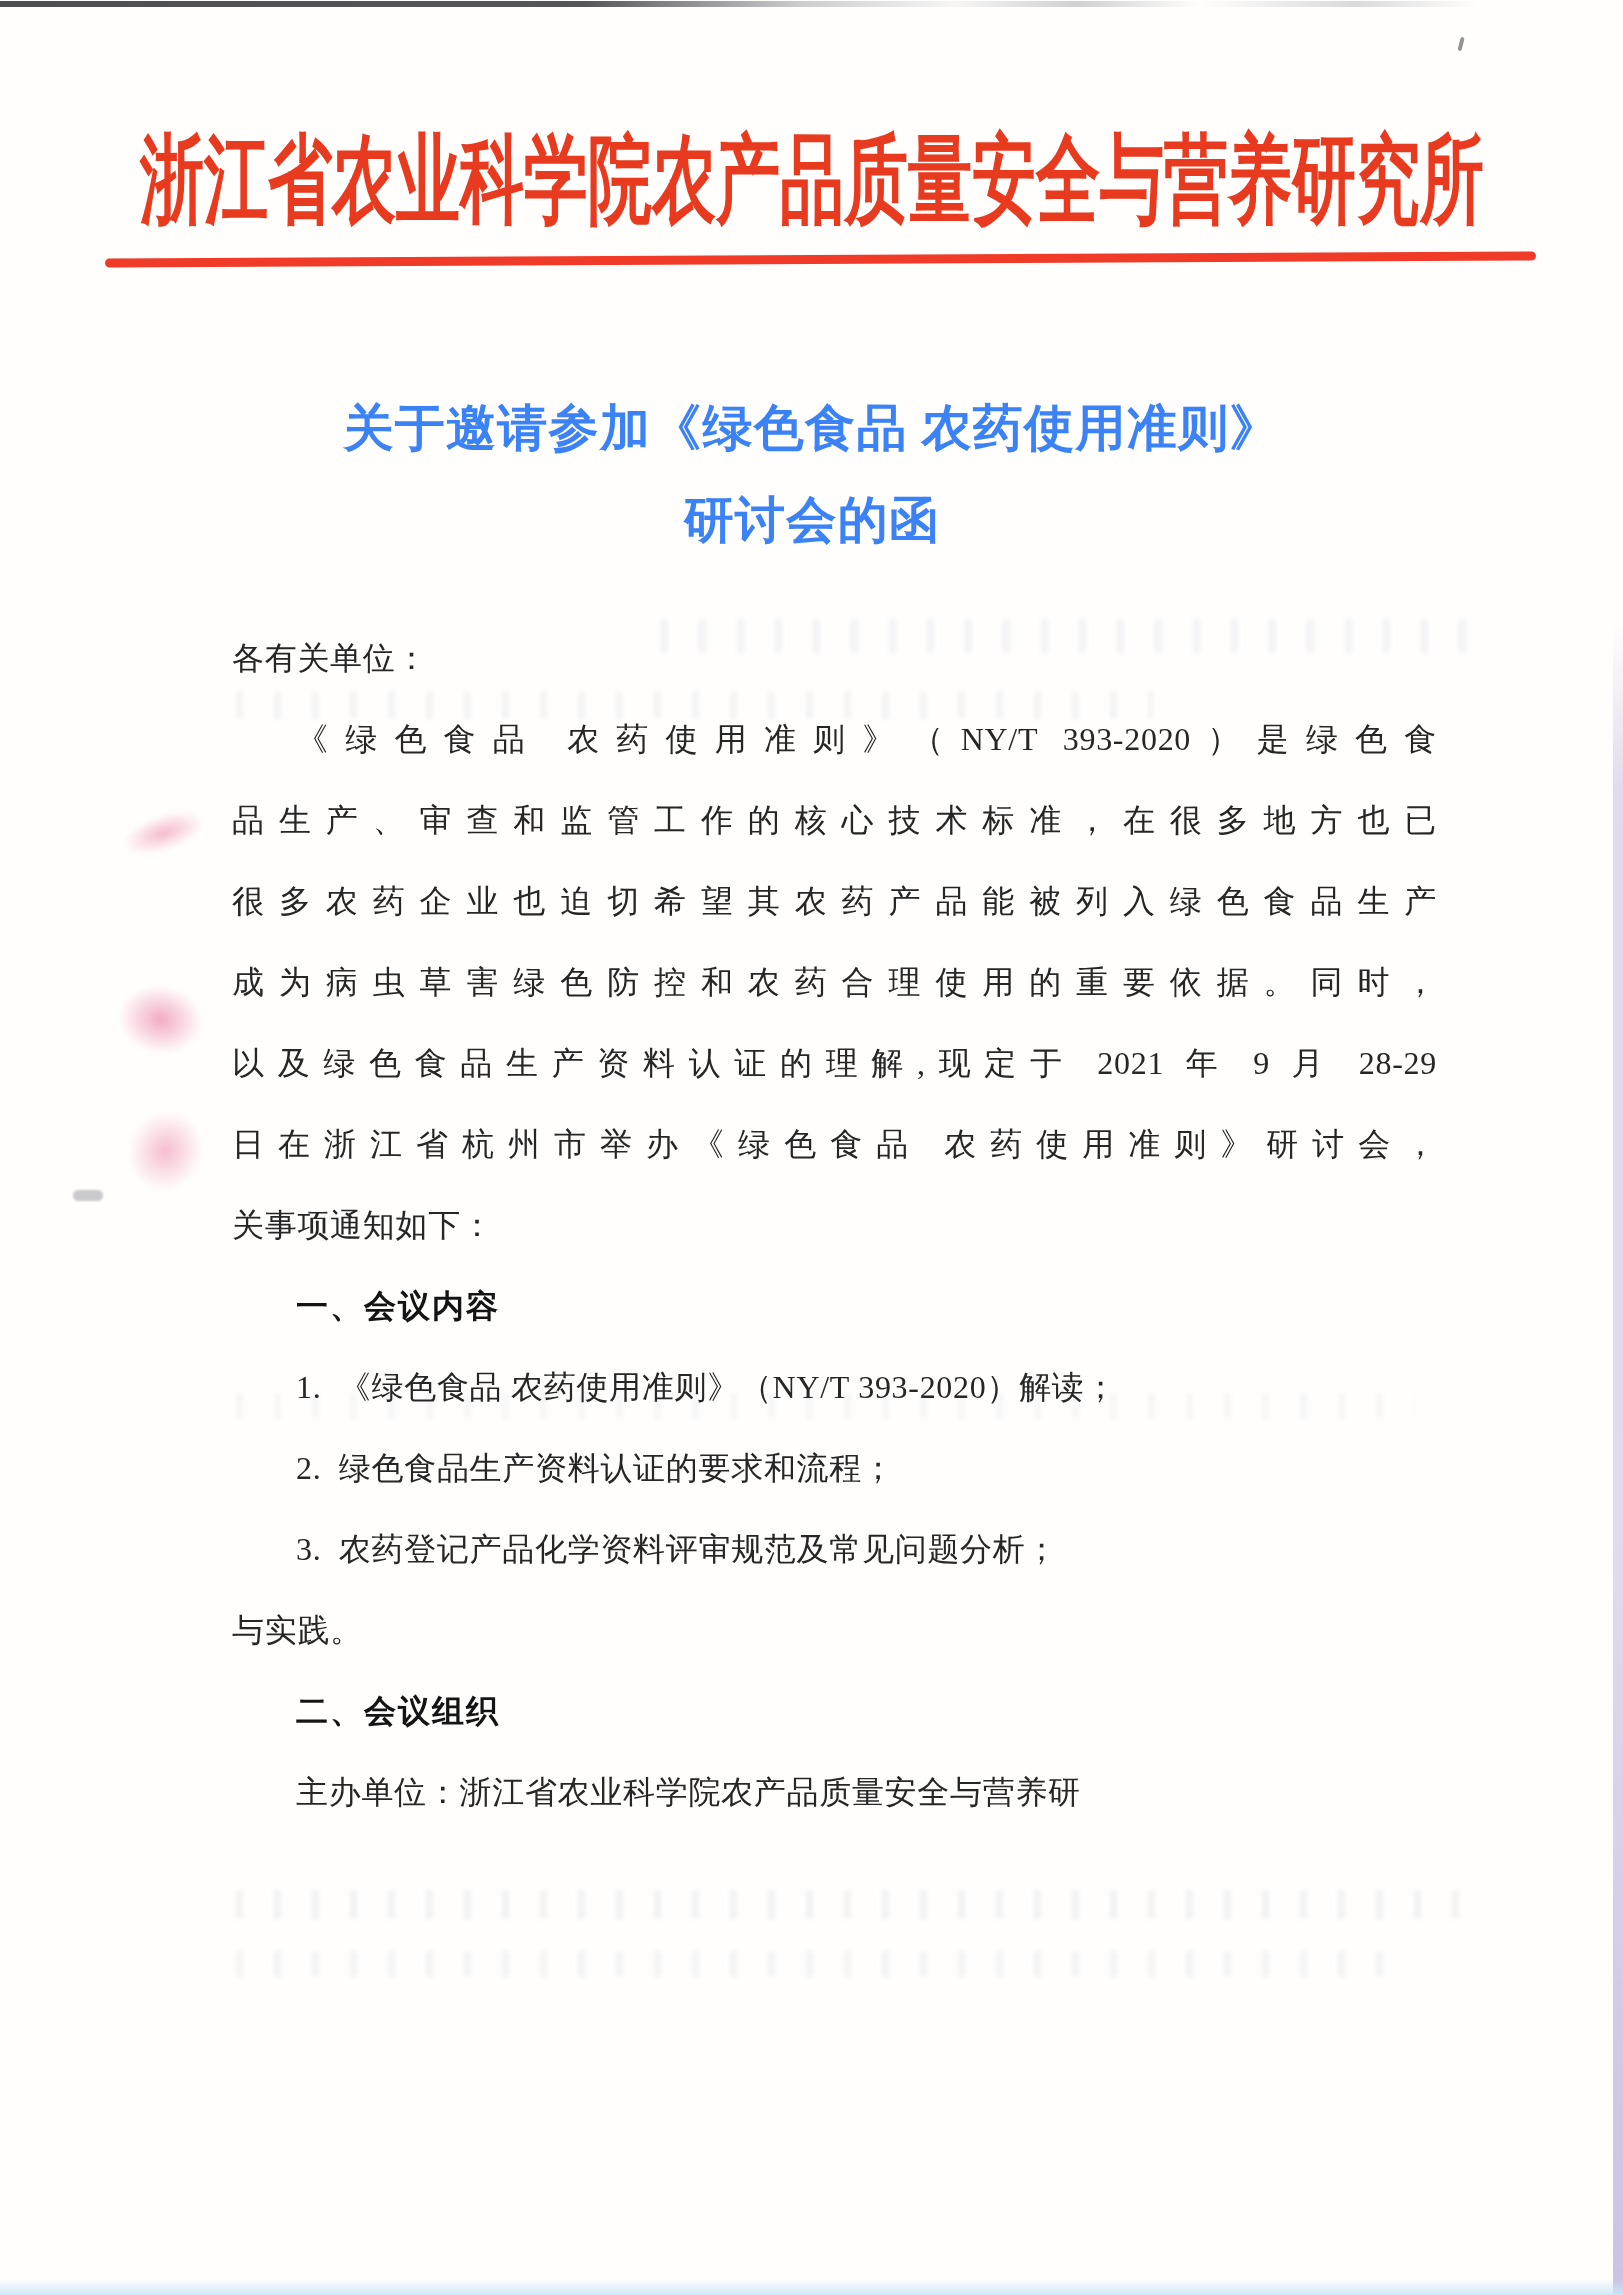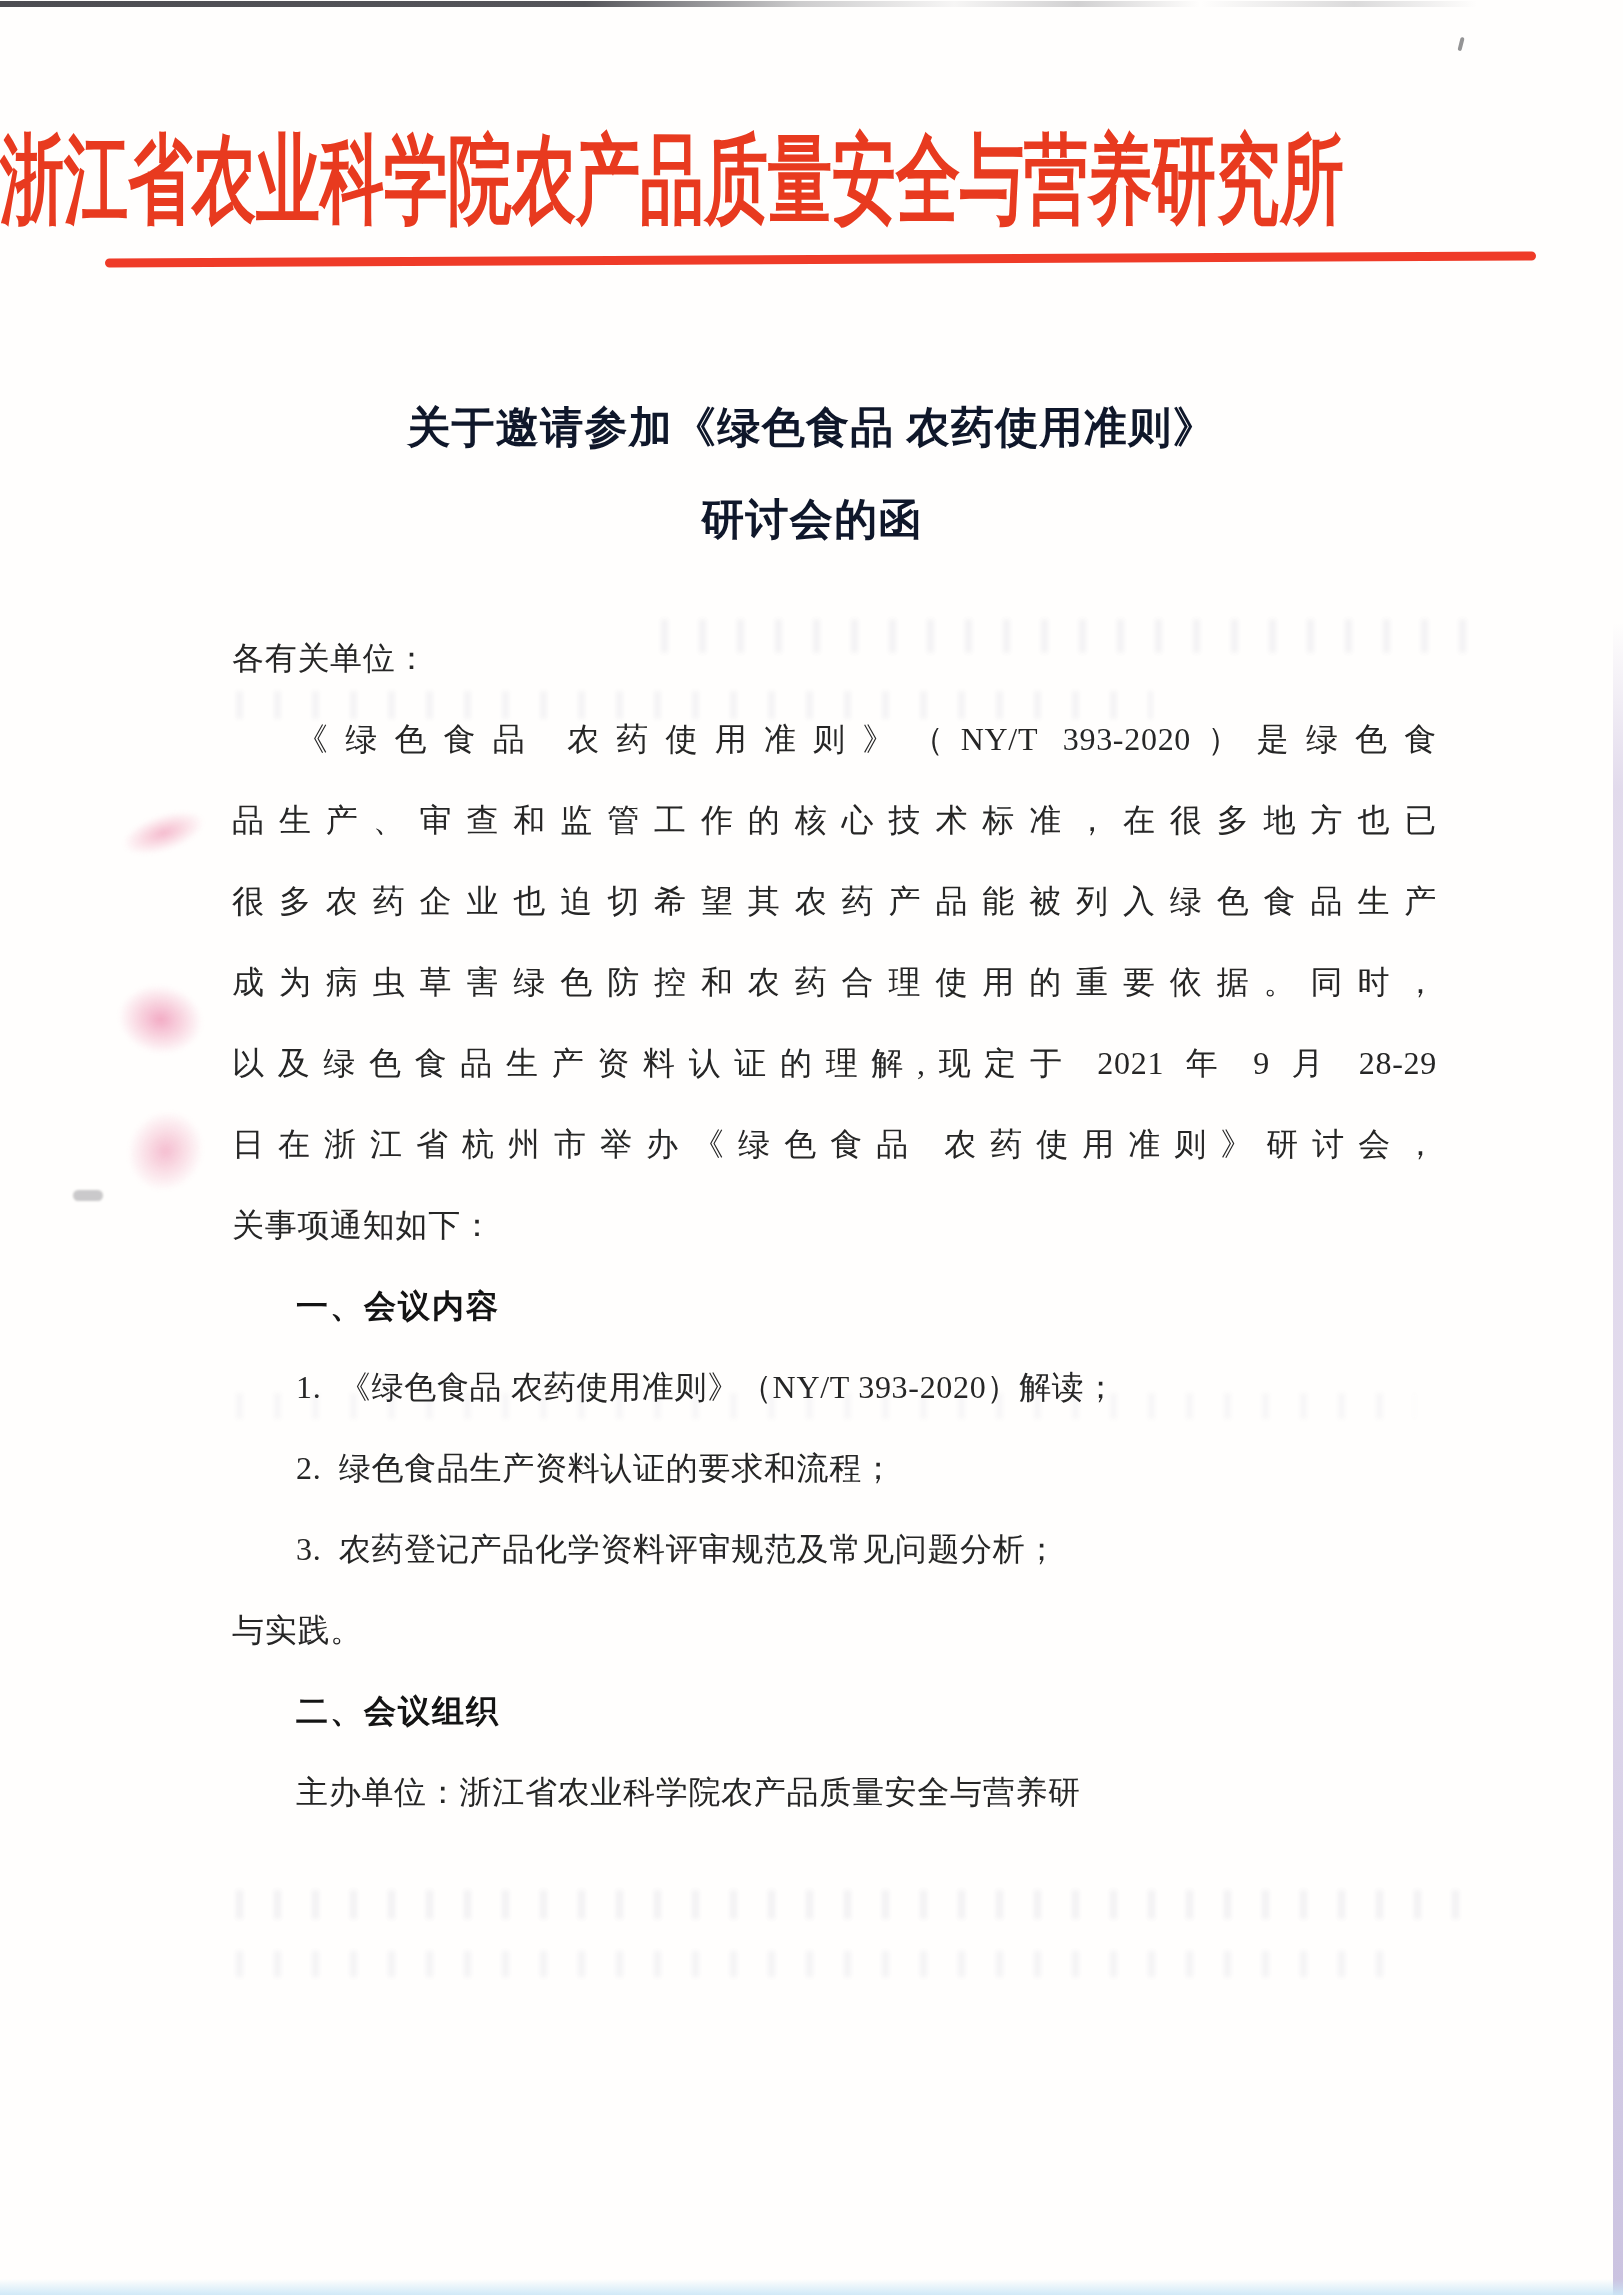--- a/index.html
+++ b/index.html
@@ -23,38 +23,38 @@
       rgba(90,90,96,.05) 62%, rgba(90,90,96,.28) 70%, rgba(90,90,96,0) 78%,
       rgba(90,90,96,.22) 88%, rgba(90,90,96,0) 96%);
   }
   .corner-mark {
     position:absolute; left:1459px; top:37px; width:3.9px; height:14.4px;
     background:#5a5a5e; border-radius:2px; transform:rotate(14deg); opacity:.65;
   }
   
   .letterhead {
     position:absolute; top:128px; left:0; width:100%; height:105px;
-    display:flex; align-items:center; justify-content:flex-start;
+    display:flex; align-items:center; justify-content:center;
   }
   .letterhead-text {
     font-size:64px; font-weight:bold; color:var(--red-text);
     white-space:nowrap; letter-spacing:0px;
     transform:scaleY(1.52); transform-origin:center;
     font-family:"Liberation Serif", serif;
   }
   .red-rule {
     position:absolute; top:255px; left:105px; width:1431px; height:8.5px;
     background:var(--red-rule); border-radius:4.6px;
     transform:rotate(-0.28deg);
   }
   
   .doc-title {
     position:absolute; top:382px; left:0; width:100%;
-    text-align:center; font-size:43px; font-weight:bold;
-    color:#0f172a; line-height:92px;
+    text-align:center; font-size:50px; font-weight:bold;
+    color:#3b82f6; line-height:92px;
     font-family:"Liberation Serif", serif;
     letter-spacing:1.3px;
   }
   
   .body-text {
     position:absolute; left:232px; top:618px; width:1205px;
     font-size:32px; color:var(--ink);
     font-family:"Liberation Serif", serif;
   }
   .line {

